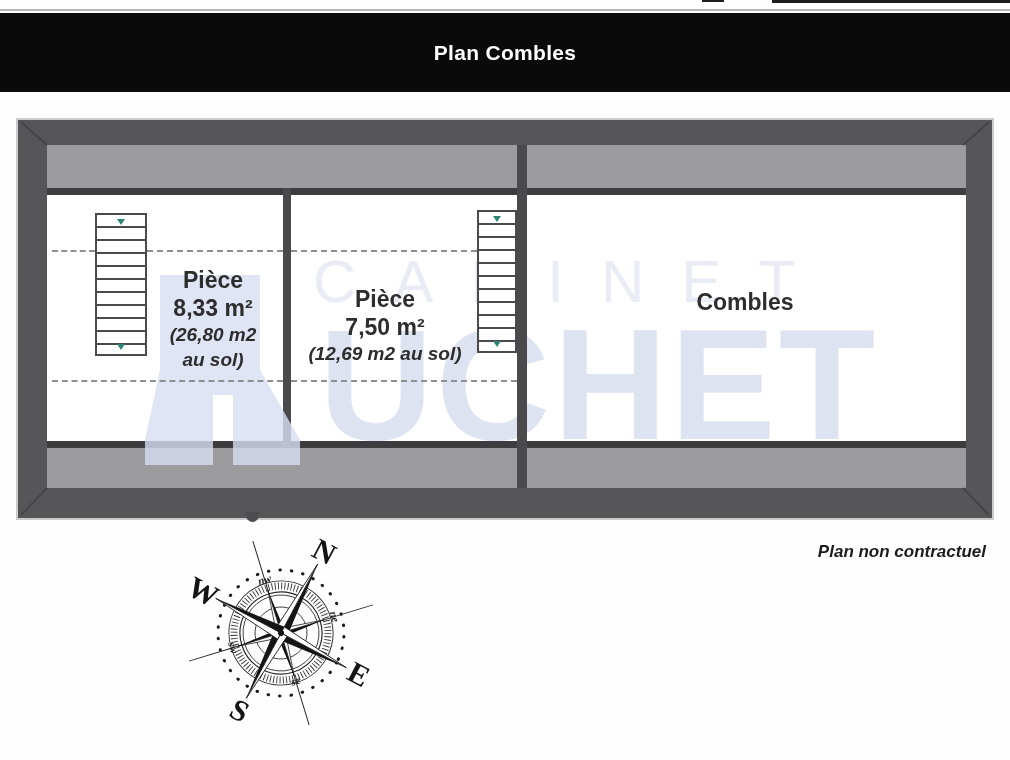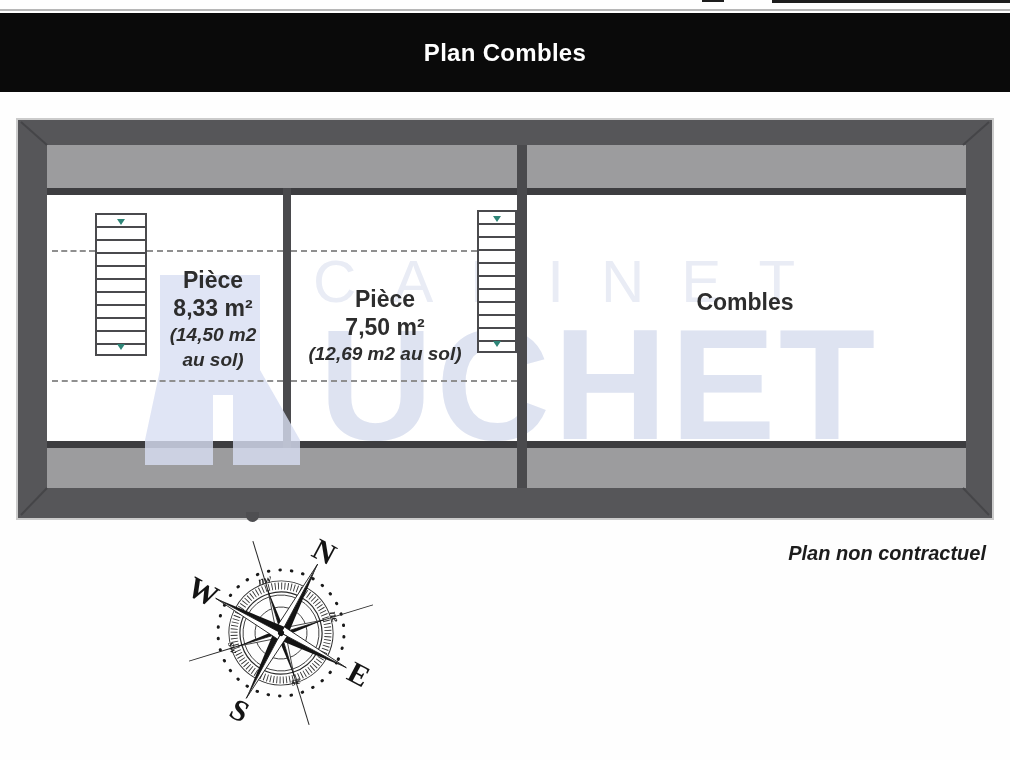--- a/index.html
+++ b/index.html
@@ -6,21 +6,21 @@
   .page{position:relative;width:1010px;height:760px;background:#fefefe;overflow:hidden;
         font-family:"Liberation Sans",sans-serif;}
 
   
   .artifact{position:absolute;background:#1d1d1d;}
   .hairline-top{position:absolute;left:0;top:9px;width:1010px;height:2px;background:#b6b6b6;}
 
   
   .titlebar{position:absolute;left:0;top:13px;width:1010px;height:79px;background:#0a0a0a;}
   .titlebar .title{position:absolute;left:0;top:0;width:100%;height:90px;line-height:79px;
-    text-align:center;color:#ffffff;font-size:24px;font-weight:600;letter-spacing:.3px;}
+    text-align:center;color:#ffffff;font-size:21px;font-weight:600;letter-spacing:.3px;}
 
   
   .plan{position:absolute;left:18px;top:120px;width:974px;height:398px;
         box-shadow:0 0 0 2px #cbcbcb;}
   .frame{position:absolute;left:0;top:0;width:974px;height:398px;background:#565659;z-index:1;}
   .strip{position:absolute;background:#9c9c9e;z-index:2;}
   .strip.tl{left:29px;top:25px;width:470px;height:43px;}
   .strip.tr{left:509px;top:25px;width:439px;height:43px;}
   .strip.bl{left:29px;top:328px;width:470px;height:40px;}
   .strip.br{left:509px;top:328px;width:439px;height:40px;}
@@ -53,21 +53,21 @@
   .bump{position:absolute;left:228px;top:392px;width:13px;height:10px;background:#4e4e51;
     border-radius:0 0 7px 7px;z-index:7;}
 
   
   .roomtext{position:absolute;transform:translateX(-50%);text-align:center;color:#2d2d2d;
     font-weight:600;z-index:8;white-space:nowrap;}
   .roomtext .l-big{font-size:23px;line-height:28px;}
   .roomtext .l-it{font-size:19px;line-height:25px;font-style:italic;}
 
   
-  .disclaimer{position:absolute;top:542px;right:24px;font-size:20px;font-style:italic;
+  .disclaimer{position:absolute;top:542px;right:24px;font-size:17px;font-style:italic;
     font-weight:600;color:#1c1c1c;}
 
   
   .compass{position:absolute;left:181px;top:533px;width:200px;height:200px;}
   .compass text.card{font-family:"Liberation Serif",serif;font-weight:700;font-size:30px;fill:#141414;}
   .compass text.inter{font-family:"Liberation Serif",serif;font-style:italic;font-weight:700;
     font-size:11px;fill:#222;}
 </style>
 </head>
 <body>
@@ -125,21 +125,21 @@
     <div class="stair" style="left:459px;top:90px;width:40px;height:143px;">
       <span class="arrow top"></span>
       <span class="arrow bot"></span>
     </div>
 
     <div class="bump"></div>
 
     <div class="roomtext" style="left:195px;top:146px;">
       <div class="l-big">Pièce</div>
       <div class="l-big">8,33 m²</div>
-      <div class="l-it">(14,50 m2</div>
+      <div class="l-it">(26,80 m2</div>
       <div class="l-it">au sol)</div>
     </div>
 
     <div class="roomtext" style="left:367px;top:165px;">
       <div class="l-big">Pièce</div>
       <div class="l-big">7,50 m²</div>
       <div class="l-it">(12,69 m2 au sol)</div>
     </div>
 
     <div class="roomtext" style="left:727px;top:168px;">

